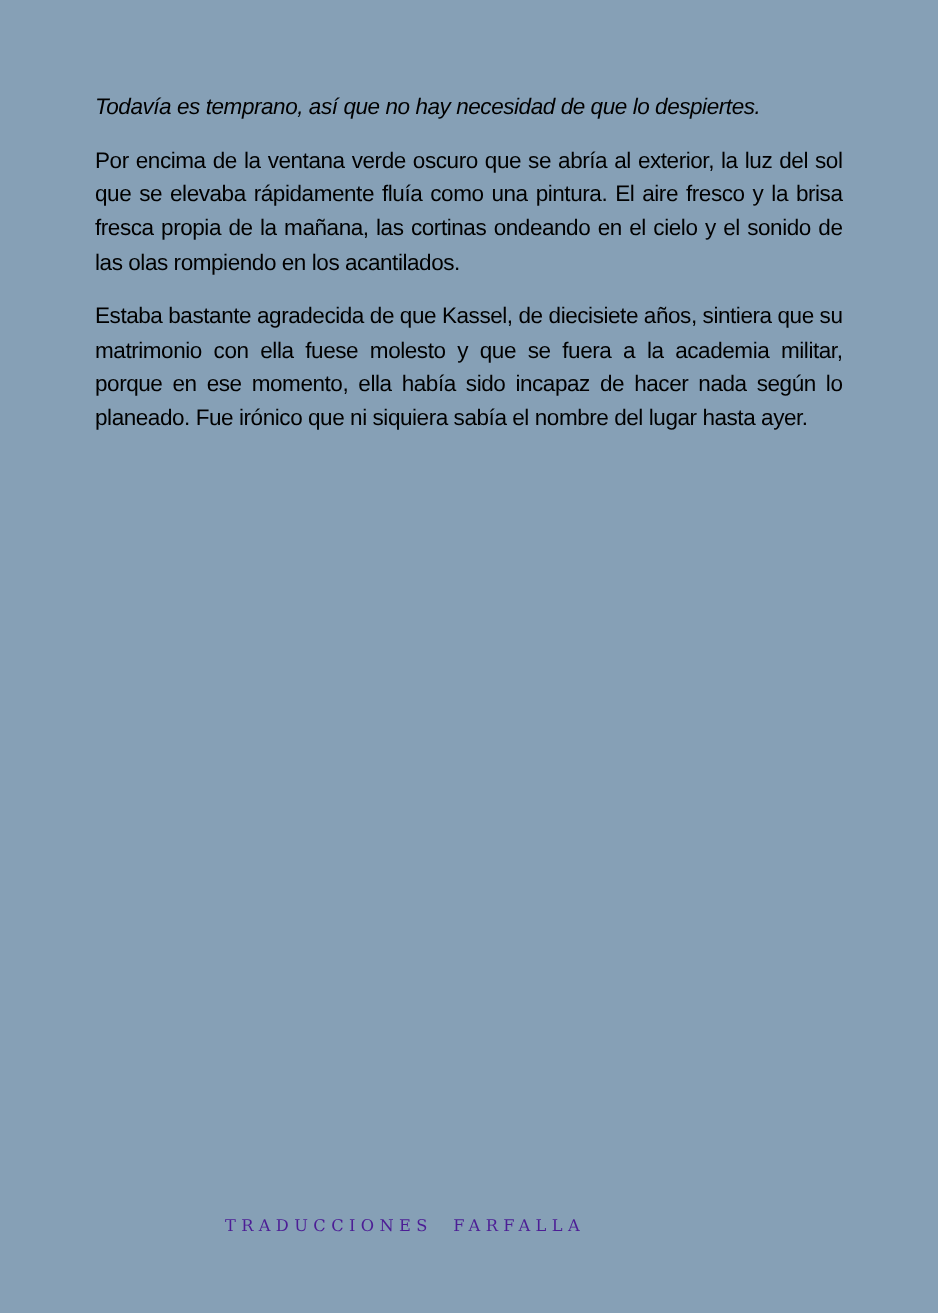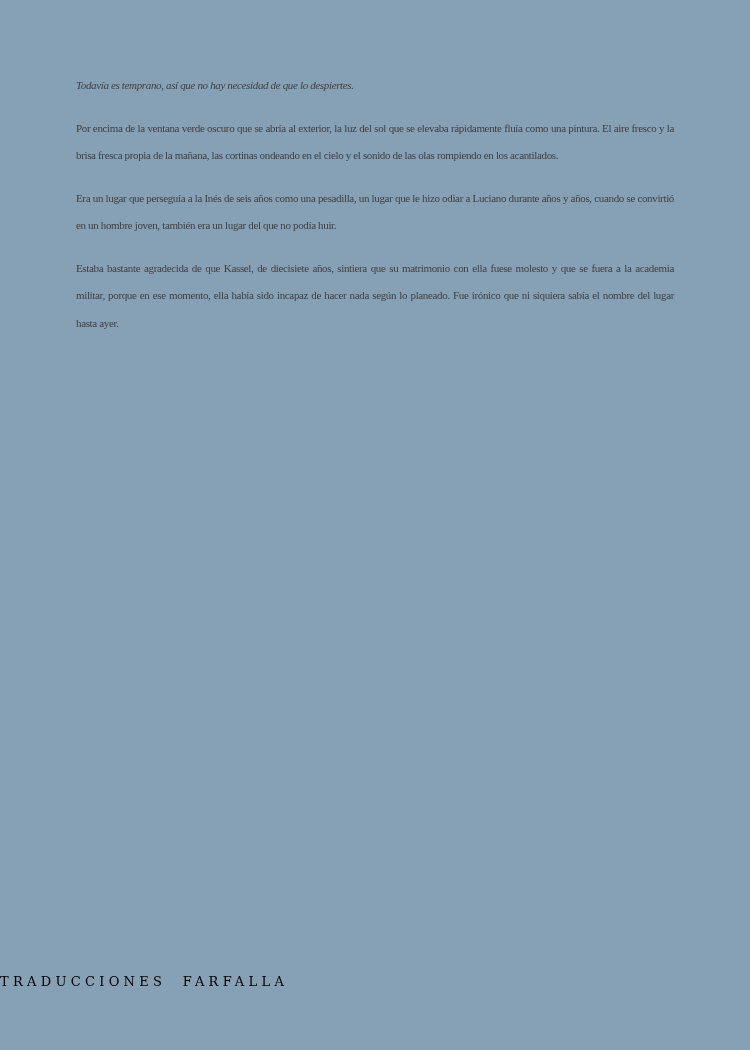--- a/index.html
+++ b/index.html
@@ -11,48 +11,48 @@
       height: 1050px;
       background: #86a0b6;
       position: relative;
       overflow: hidden;
     }
     .page {
       position: absolute;
       left: 76px;
       top: 72px;
       width: 598px;
-      font-family: Liberation Serif, serif;
-      font-size: 11px;
+      font-family: Liberation Sans, sans-serif;
+      font-size: 18px;
       line-height: 27.3px;
-      color: #404040;
+      color: #000000;
       letter-spacing: -0.35px;
     }
     .para {
       margin: 0 0 15.5px 0;
       text-align: justify;
     }
     .para.italic {
       font-style: italic;
     }
     .footer {
       position: absolute;
       left: 0;
       width: 648px;
       top: 974px;
+      text-align: center;
       font-family: "DejaVu Serif", serif;
       font-size: 13px;
       letter-spacing: 4.3px;
-      color: #000000;
+      color: #4c1d95;
       word-spacing: 8px;
     }
   </style>
 </head>
 <body>
 
 <div class="page">
   <p class="para italic">Todavía es temprano, así que no hay necesidad de que lo despiertes.</p>
   <p class="para">Por encima de la ventana verde oscuro que se abría al exterior, la luz del sol que se elevaba rápidamente fluía como una pintura. El aire fresco y la brisa fresca propia de la mañana, las cortinas ondeando en el cielo y el sonido de las olas rompiendo en los acantilados.</p>
-  <p class="para">Era un lugar que perseguía a la Inés de seis años como una pesadilla, un lugar que le hizo odiar a Luciano durante años y años, cuando se convirtió en un hombre joven, también era un lugar del que no podía huir.</p>
   <p class="para">Estaba bastante agradecida de que Kassel, de diecisiete años, sintiera que su matrimonio con ella fuese molesto y que se fuera a la academia militar, porque en ese momento, ella había sido incapaz de hacer nada según lo planeado. Fue irónico que ni siquiera sabía el nombre del lugar hasta ayer.</p>
 </div>
 
 <div class="footer">TRADUCCIONES FARFALLA</div>
 
 </body></html>

